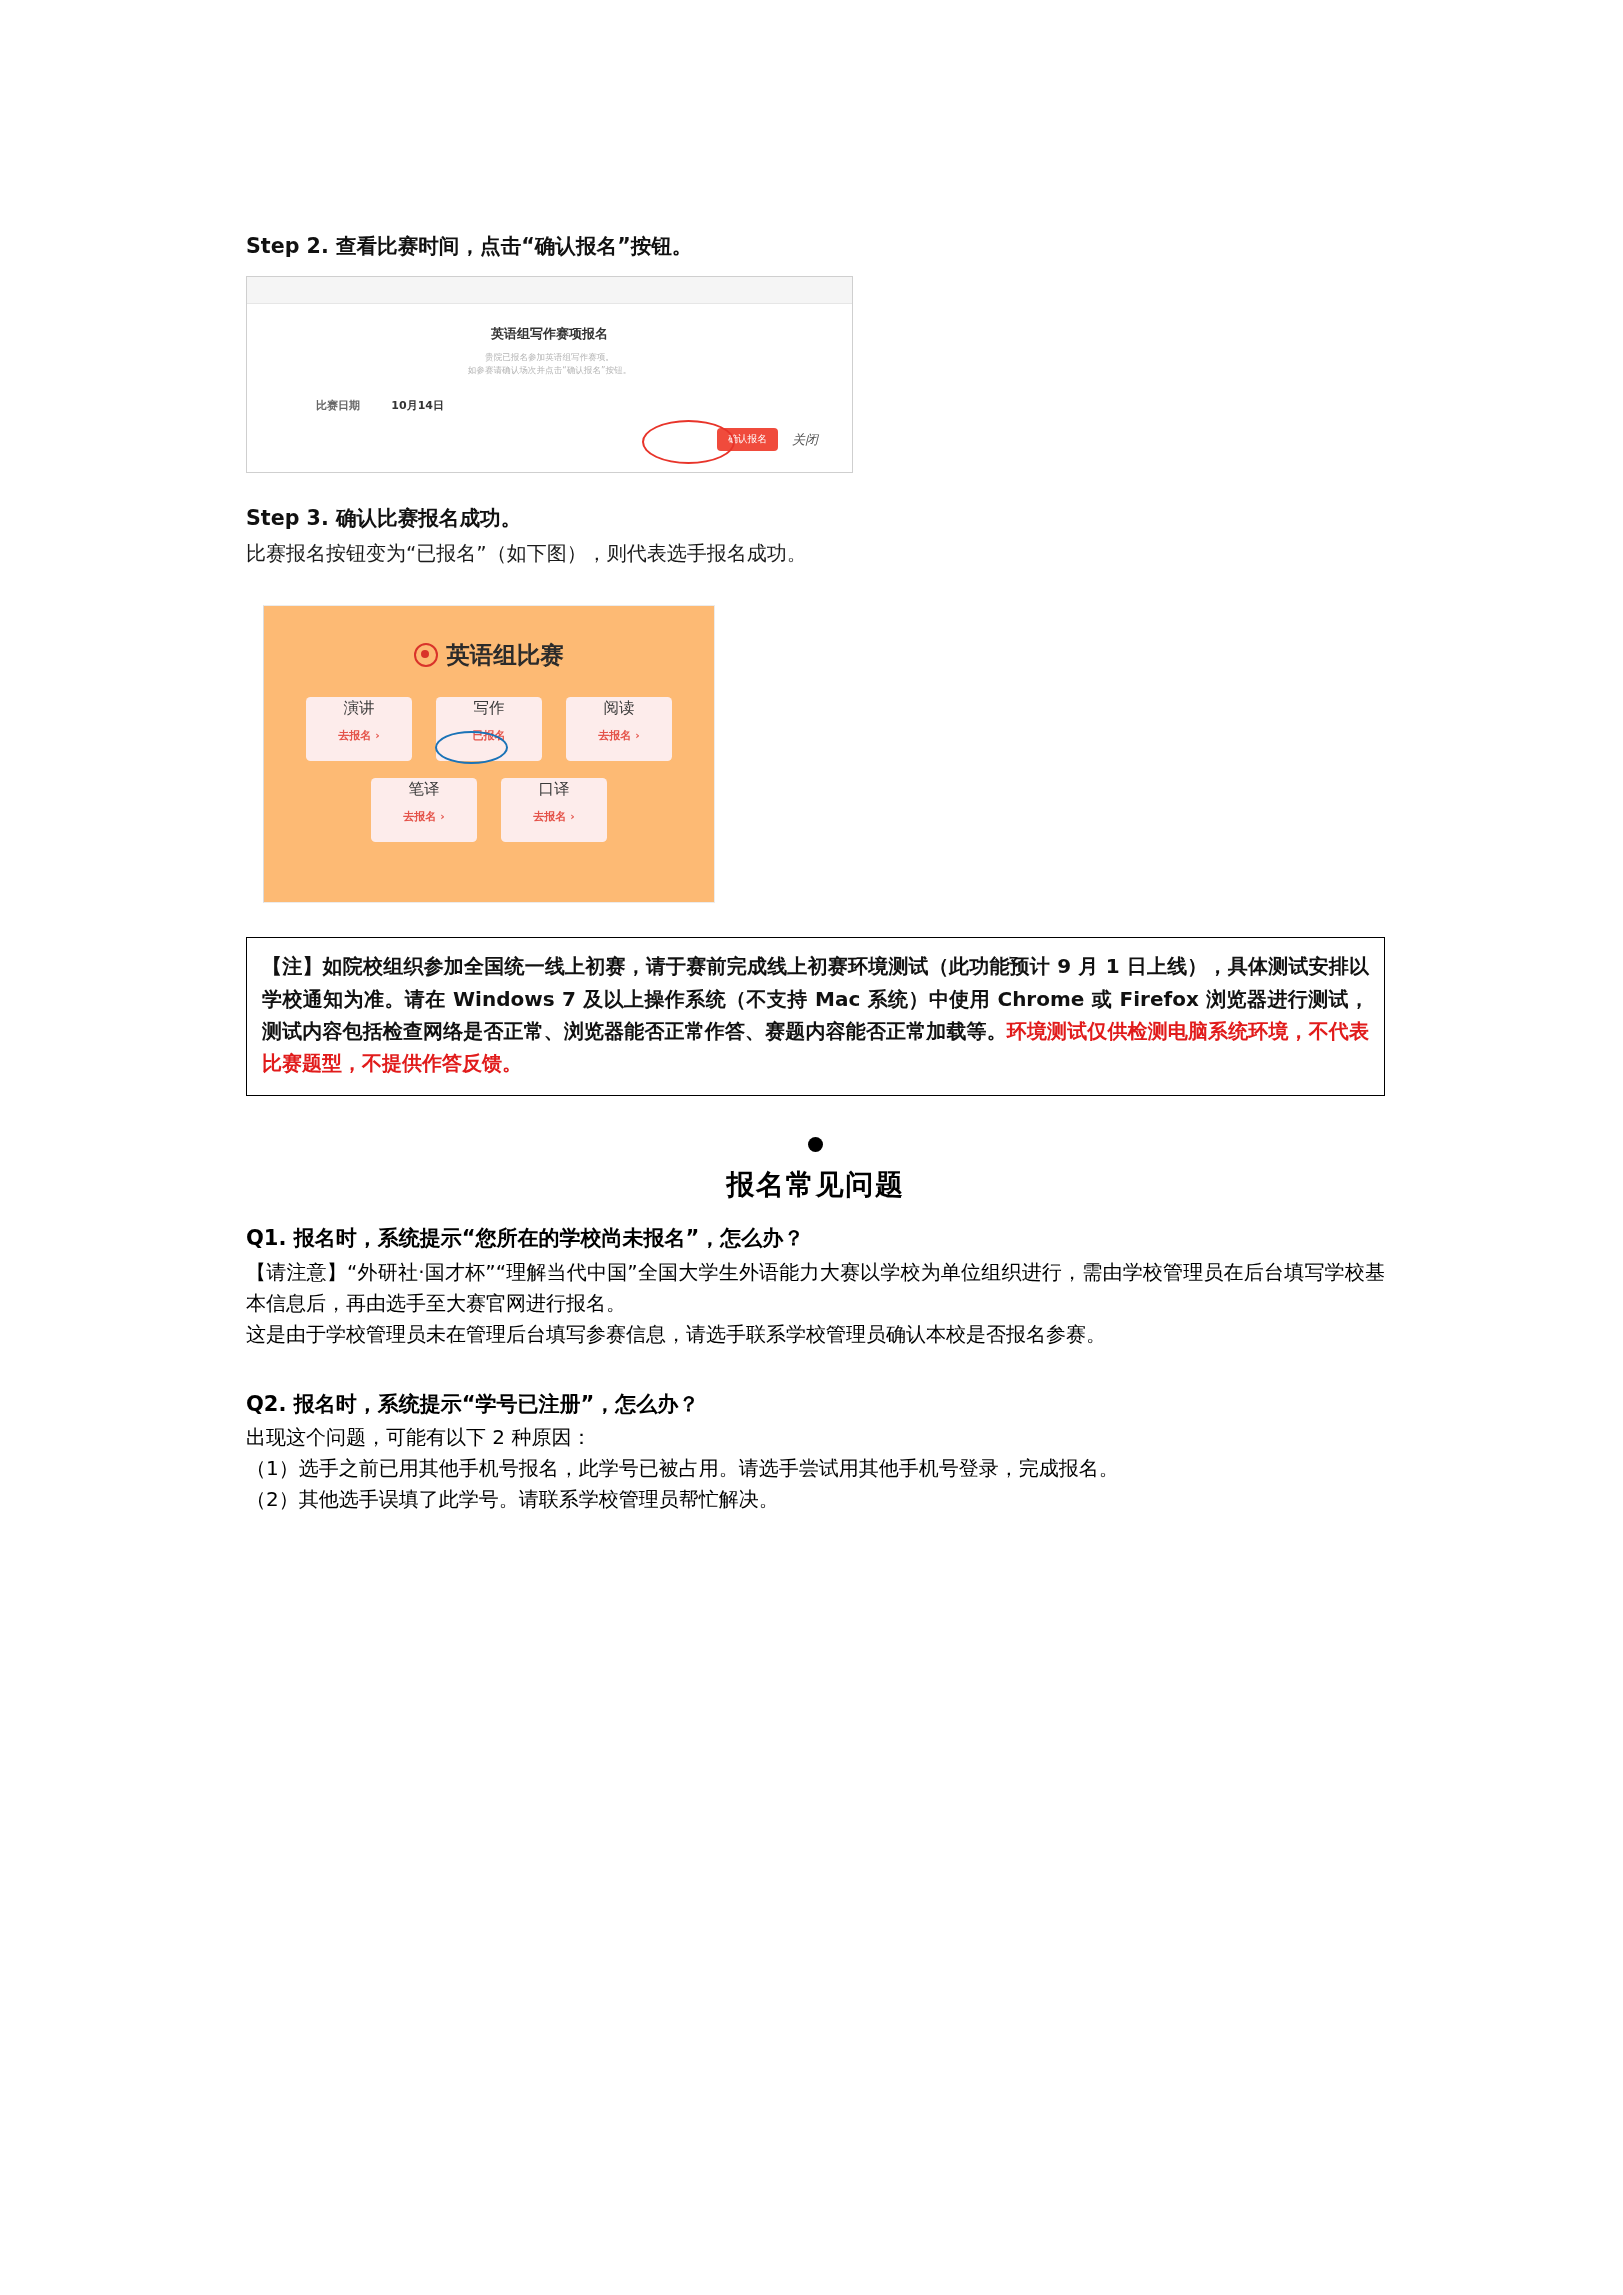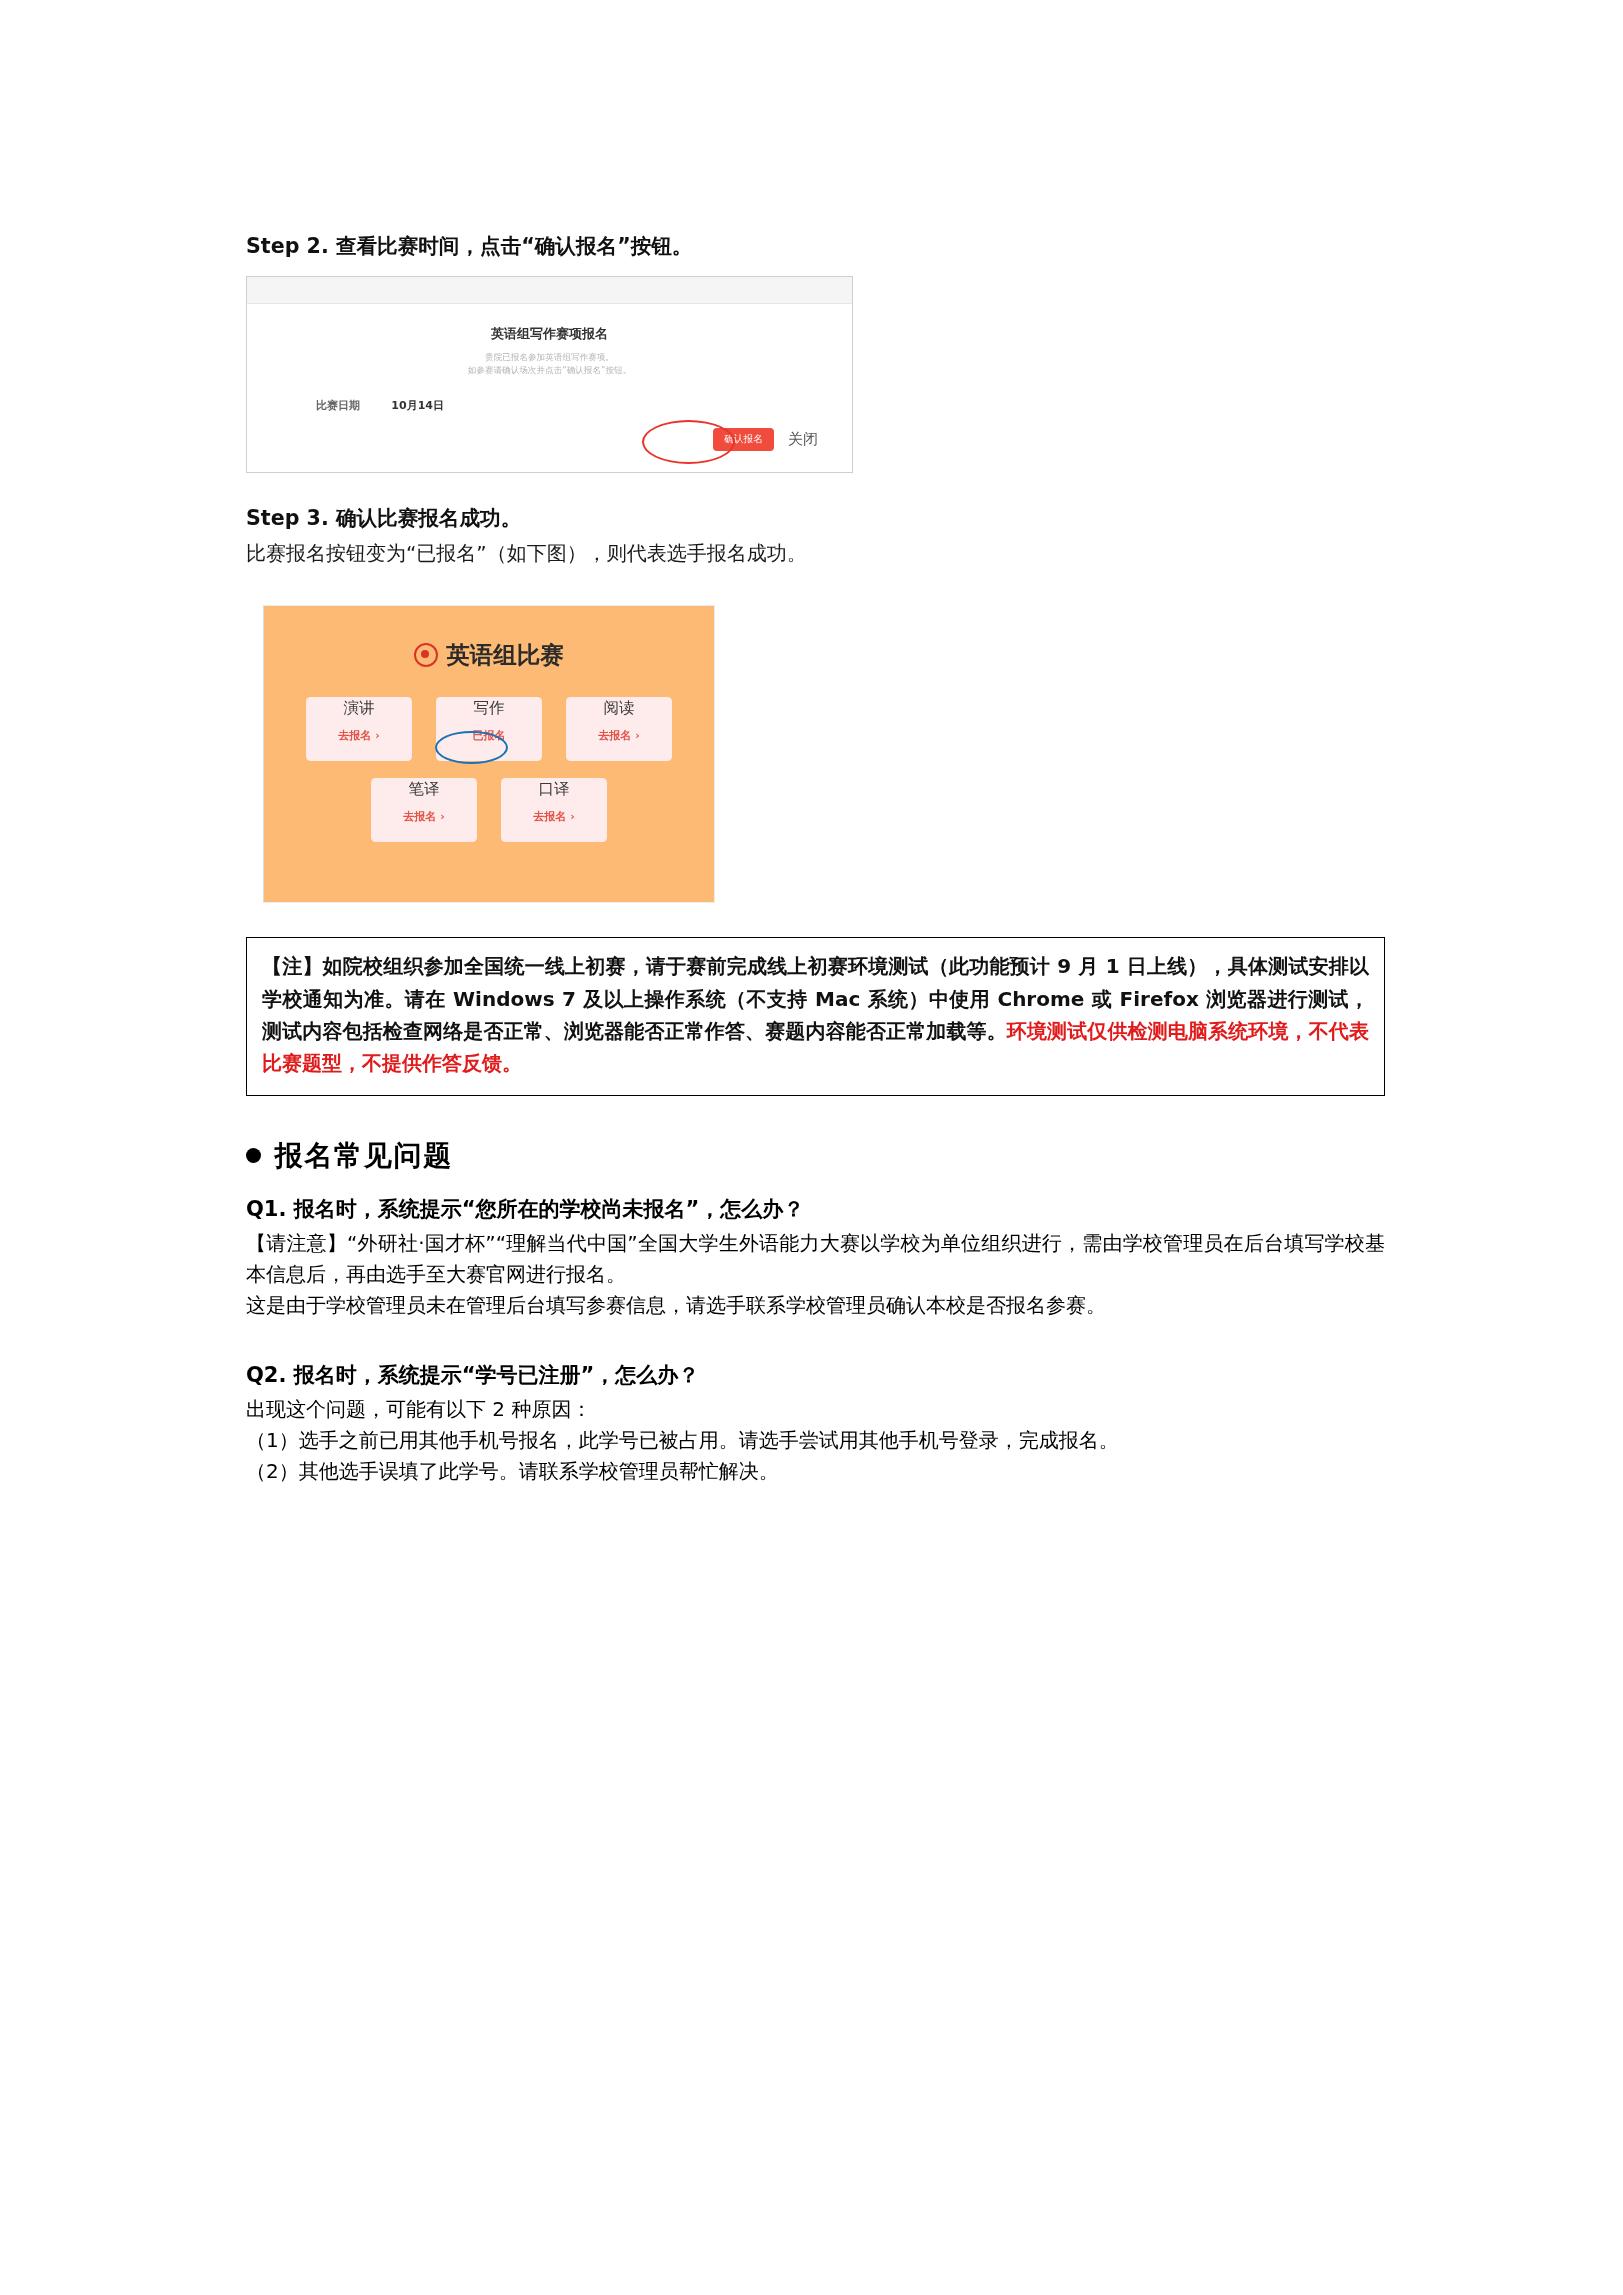--- a/index.html
+++ b/index.html
@@ -101,22 +101,23 @@
     color: #fff;
     font-family: "DejaVu Sans", "Liberation Sans", sans-serif;
     font-size: 9.7px;
     padding: 5.2px 11.4px;
     border-radius: 4px;
     border: none;
     white-space: nowrap;
   }
   .btn-plain {
     font-family: "DejaVu Sans", "Liberation Sans", sans-serif;
-    font-size: 15px;
+    font-size: 13px;
     color: #555;
+    font-style: italic;
   }
   .annot-ellipse {
     position: absolute;
     border: 2.3px solid #e8342a;
     border-radius: 50%;
     pointer-events: none;
   }
   .annot-ellipse.blue { border-color: #1a73b7; }
 
   
@@ -210,20 +211,21 @@
     text-align: justify;
   }
   .notebox .red { color: #e11b1b; }
 
   
   .faq-head {
     margin-top: 41px;
     display: flex;
     align-items: center;
     gap: 13.7px;
+    flex-direction: column;
   }
   .faq-head .bullet {
     width: 15px; height: 15px;
     border-radius: 50%;
     background: #000;
     flex: none;
   }
   .faq-head .txt {
     font-family: "DejaVu Sans", "Liberation Sans", sans-serif;
     font-size: 28px;

